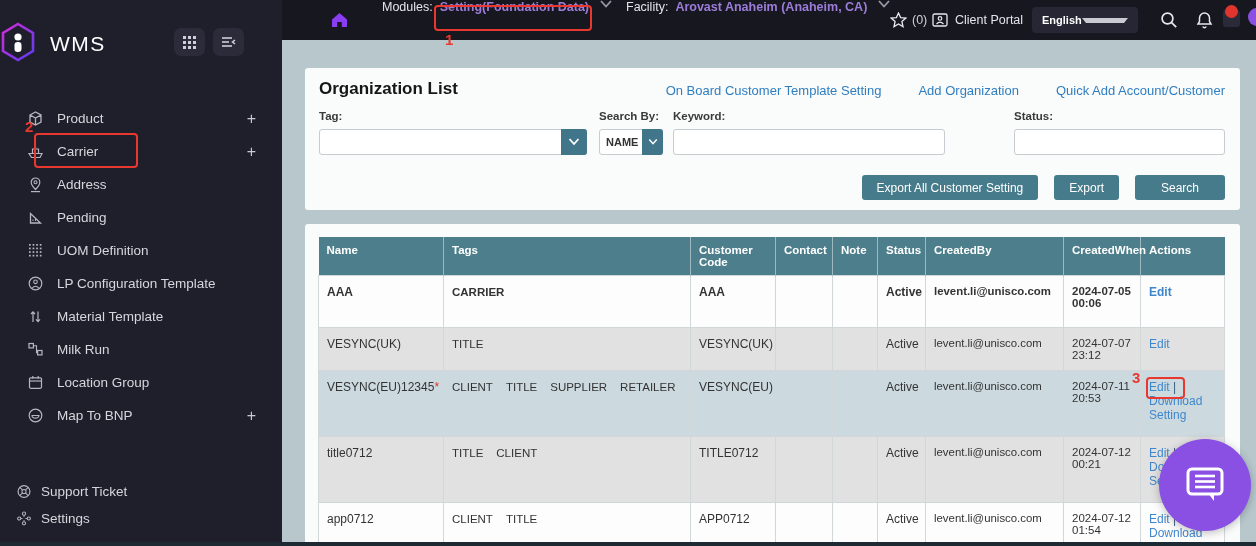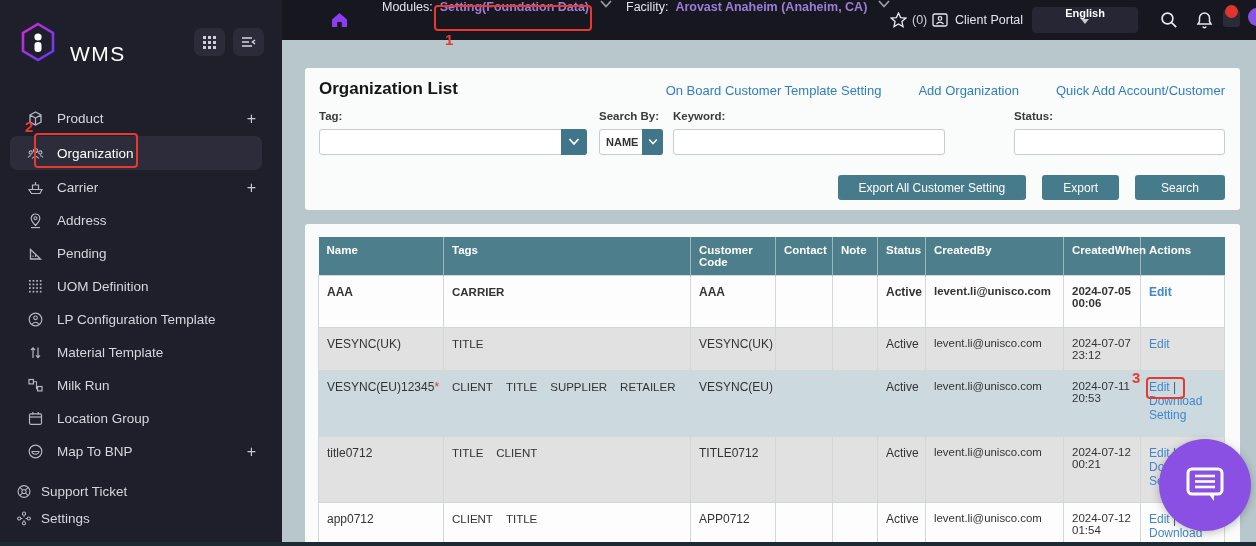--- a/index.html
+++ b/index.html
@@ -1,21 +1,21 @@
 <!DOCTYPE html>
 <html><head>
 <meta charset="utf-8">
 <style>
   * { margin:0; padding:0; box-sizing:border-box; }
   html,body { width:1256px; height:546px; overflow:hidden; font-family:"Liberation Sans", sans-serif; background:#b7c7cb; }
   #stage { position:relative; width:1256px; height:546px; }
 
   
   #sidebar { position:absolute; left:0; top:0; width:282px; height:546px; background:#1f1f2c; z-index:5; }
-  .brand { position:absolute; left:20px; top:22px; width:258px; height:44px; display:flex; align-items:flex-end; }
+  .brand { position:absolute; left:0; top:22px; width:258px; height:44px; display:flex; align-items:center; }
   .brand-text { color:#fff; font-size:21px; font-weight:500; letter-spacing:1.5px; margin-left:14px; }
   .brand-btns { position:absolute; right:14px; top:6px; display:flex; gap:8px; }
   .sq-btn { width:31px; height:28px; background:#2b2b3a; border-radius:7px; display:flex; align-items:center; justify-content:center; cursor:pointer; }
   .menu { position:absolute; left:0; top:102px; width:282px; }
   .menu-item { position:relative; height:33px; display:flex; align-items:center; padding-left:26px; cursor:pointer; }
   .menu-item .mi-icon { width:18px; display:flex; justify-content:center; }
   .menu-item .mi-label { color:#d6d6dd; font-size:13.5px; margin-left:13px; }
   .menu-item.active { height:36px; }
   .menu-item.active::before { content:""; position:absolute; left:10px; right:20px; top:1px; bottom:1px; background:#2c2c3b; border-radius:7px; }
   .menu-item.active .mi-label { color:#fff; position:relative; }
@@ -24,21 +24,21 @@
   .side-footer { position:absolute; left:0; top:478px; width:270px; }
   .foot-item { height:27px; display:flex; align-items:center; padding-left:16px; cursor:pointer; }
   .foot-item .mi-label { color:#d6d6dd; font-size:13.5px; margin-left:9px; }
 
   
   #topbar { position:absolute; left:282px; top:0; width:974px; height:40px; background:#17171f; z-index:6; }
   .tb-el { position:absolute; top:0; height:40px; display:flex; align-items:flex-start; }
   .tb-label { color:#e4e4ea; font-size:12.5px; }
   .tb-value { color:#9b7dd9; font-size:12.5px; font-weight:600; margin-left:7px; }
   .tb-chev { margin-left:11px; display:flex; }
-  .lang-box { position:absolute; left:750px; top:7px; width:106px; height:26px; background:#262634; border-radius:4px; display:flex; align-items:center; padding:0 10px; cursor:pointer;flex-direction:column; }
+  .lang-box { position:absolute; left:750px; top:7px; width:106px; height:26px; background:#262634; border-radius:4px; display:flex; align-items:center; padding:0 10px; cursor:pointer; }
   .lang-box span { color:#fff; font-size:11px; font-weight:700; flex:1; }
   .caret-down { width:0; height:0; border-left:4px solid transparent; border-right:4px solid transparent; border-top:5px solid #c9c9d2; }
   .icon-btn { cursor:pointer; display:flex; align-items:center; }
   .red-badge { position:absolute; left:941px; top:10px; width:17px; height:17px; background:#2a2a38; border-radius:3px; }
   .red-badge::after { content:""; position:absolute; left:2px; top:-5px; width:13px; height:13px; background:#e0352e; border-radius:50%; }
   .avatar-sliver { position:absolute; left:966px; top:8px; width:18px; height:18px; border-radius:50%; background:#8a50e4; }
 
   
   #content { position:absolute; left:282px; top:40px; width:974px; height:506px; background:#b7c7cb; z-index:4; }
   .card { position:absolute; background:#fafbfb; border-radius:3px; }
@@ -46,21 +46,21 @@
   .page-title { position:absolute; left:14px; top:11px; font-size:17px; font-weight:700; color:#161616; }
   .top-links { position:absolute; right:15px; top:15px; display:flex; gap:37px; }
   .top-links a { color:#2f7ec0; font-size:13px; text-decoration:none; cursor:pointer; white-space:nowrap; }
   .fgroup { position:absolute; top:42px;font-weight:bold; }
   .fgroup label { display:block; font-size:11.5px; color:#3a3a3a; margin-bottom:7px; }
   .fld { position:relative; background:#fff; border:1px solid #c6cccf; border-radius:3px; height:26px; }
   .sel-btn { position:absolute; right:-1px; top:-1px; width:26px; height:26px; background:#41758a; border-radius:0 3px 3px 0; display:flex; align-items:center; justify-content:center; cursor:pointer; }
   .sel-btn.narrow { width:21px; }
   .sel-text { font-size:11px; color:#333; line-height:24px; padding-left:6px; }
   .btn-row { position:absolute; right:15px; top:107px; display:flex; gap:16px; }
-  .t-btn { height:25px; background:#467b8b; color:#fff; font-size:12px; font-family:"Liberation Sans",sans-serif; border:none; border-radius:3px; padding:0 21px; cursor:pointer; white-space:nowrap; }
+  .t-btn { height:25px; background:#467b8b; color:#fff; font-size:12px; font-family:"Liberation Sans",sans-serif; border:none; border-radius:3px; padding:0 15px; cursor:pointer; white-space:nowrap; }
 
   #card-table { left:23px; top:184px; width:935px; height:326px; }
   table { border-collapse:collapse; position:absolute; left:13px; top:13px; width:906px; table-layout:fixed; }
   thead th { background:#4d7e8b; color:#fff; font-size:11.5px; font-weight:600; text-align:left; padding:7px 8px; border-right:1px solid rgba(255,255,255,.45); vertical-align:top; }
   thead th:last-child { border-right:none; }
   tbody td { font-size:12px; color:#333; padding:9px 8px; border:1px solid #d2d7d9; vertical-align:top; background-clip:padding-box; }
   tr.rw-white td { background:#fdfdfd; }
   tr.rw-gray td { background:#e1e1e1; }
   tr.rw-blue td { background:#ccdae0; }
   .tag { font-size:11.5px; margin-right:13px; }
@@ -138,31 +138,20 @@
     <div class="menu" id="side-menu">
         <div class="menu-item">
           <span class="mi-icon">
             <svg width="17" height="17" viewBox="0 0 17 17">
               <path d="M3 5 L8.5 2 L14 5 V12 L8.5 15 L3 12 Z M3 5 L8.5 8 L14 5 M8.5 8 V15" fill="none" stroke="#b6b6c2" stroke-width="1.3"></path>
             </svg>
           </span>
           <span class="mi-label">Product</span>
           <span class="mi-plus">+</span>
         </div>
-        <div class="menu-item active">
-          <span class="mi-icon">
-            <svg width="17" height="17" viewBox="0 0 17 17">
-              <circle cx="8.5" cy="5.5" r="2" fill="none" stroke="#b6b6c2" stroke-width="1.2"></circle>
-              <circle cx="3.7" cy="7.5" r="1.6" fill="none" stroke="#b6b6c2" stroke-width="1.1"></circle>
-              <circle cx="13.3" cy="7.5" r="1.6" fill="none" stroke="#b6b6c2" stroke-width="1.1"></circle>
-              <path d="M5 13.5 q3.5 -4 7 0 M1 12.5 q1.4 -2.2 3 -1.6 M16 12.5 q-1.4 -2.2 -3 -1.6" fill="none" stroke="#b6b6c2" stroke-width="1.1"></path>
-            </svg>
-          </span>
-          <span class="mi-label">Organization</span>
-        </div>
         <div class="menu-item">
           <span class="mi-icon">
             <svg width="17" height="17" viewBox="0 0 17 17">
               <path d="M2 10.5 H15 L13 14.5 H4.5 Z M5.5 10.5 V6 H11.5 V10.5 M8.5 6 V3" fill="none" stroke="#b6b6c2" stroke-width="1.2"></path>
             </svg>
           </span>
           <span class="mi-label">Carrier</span>
           <span class="mi-plus">+</span>
         </div>
         <div class="menu-item">

